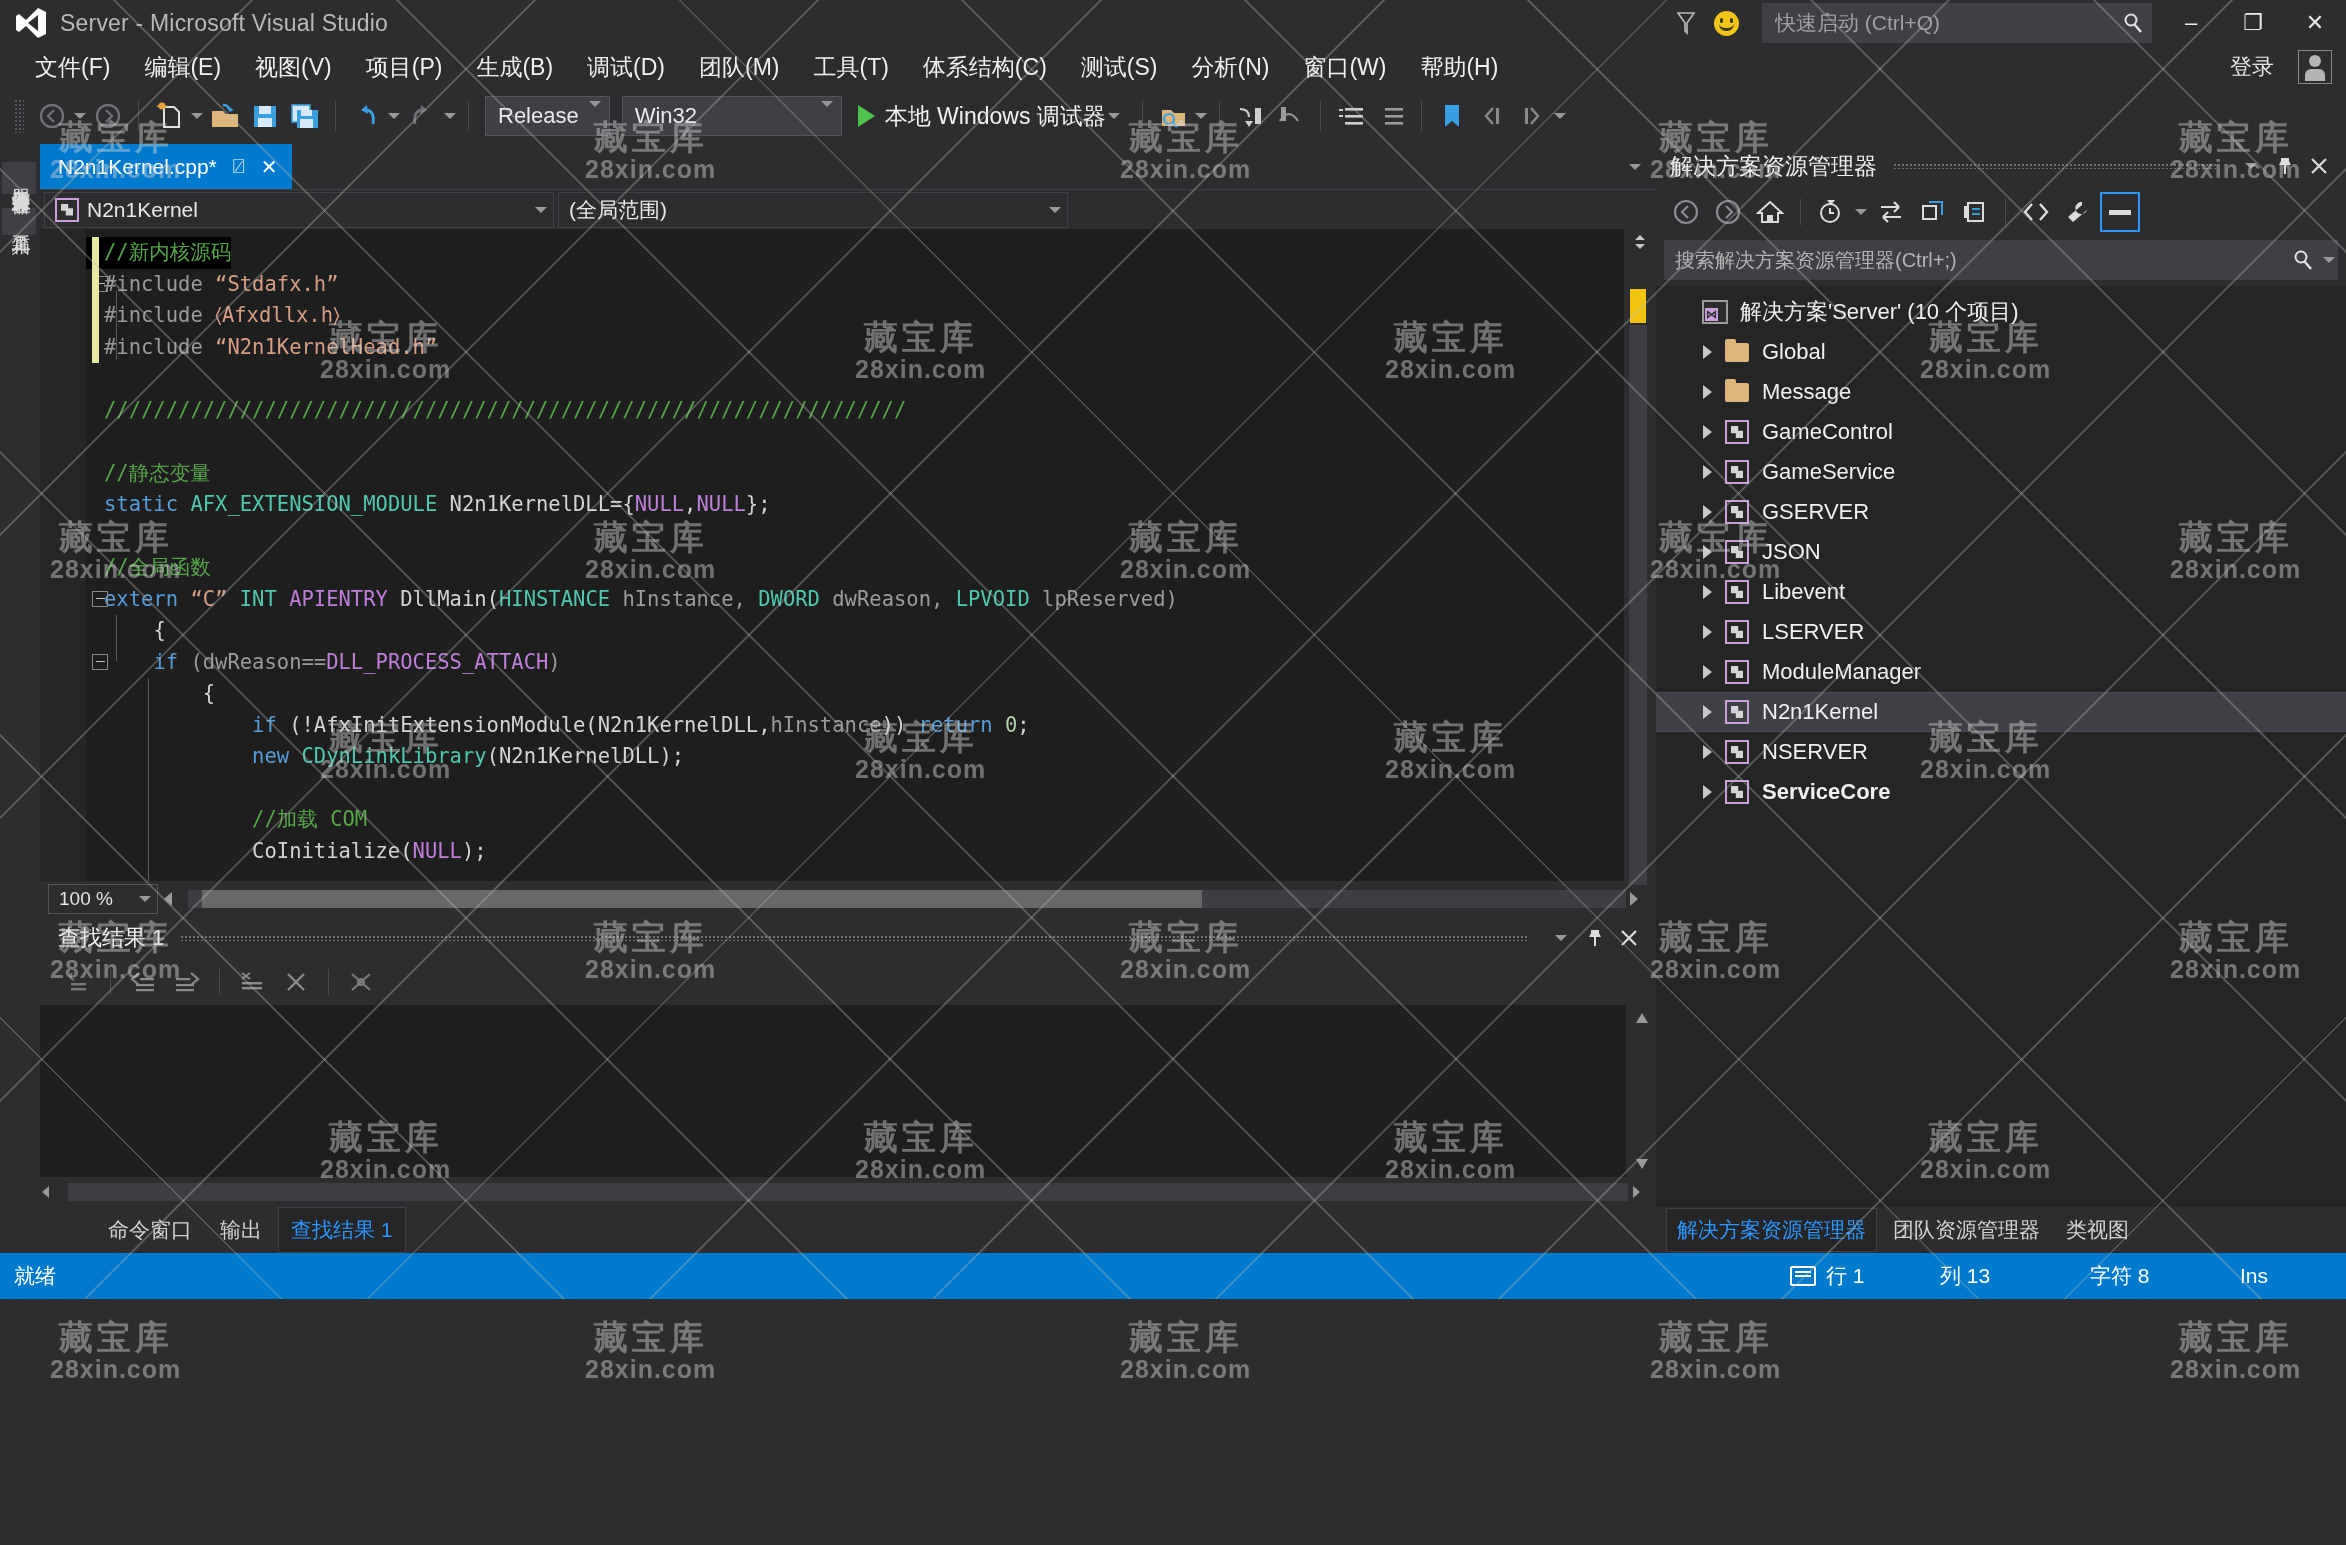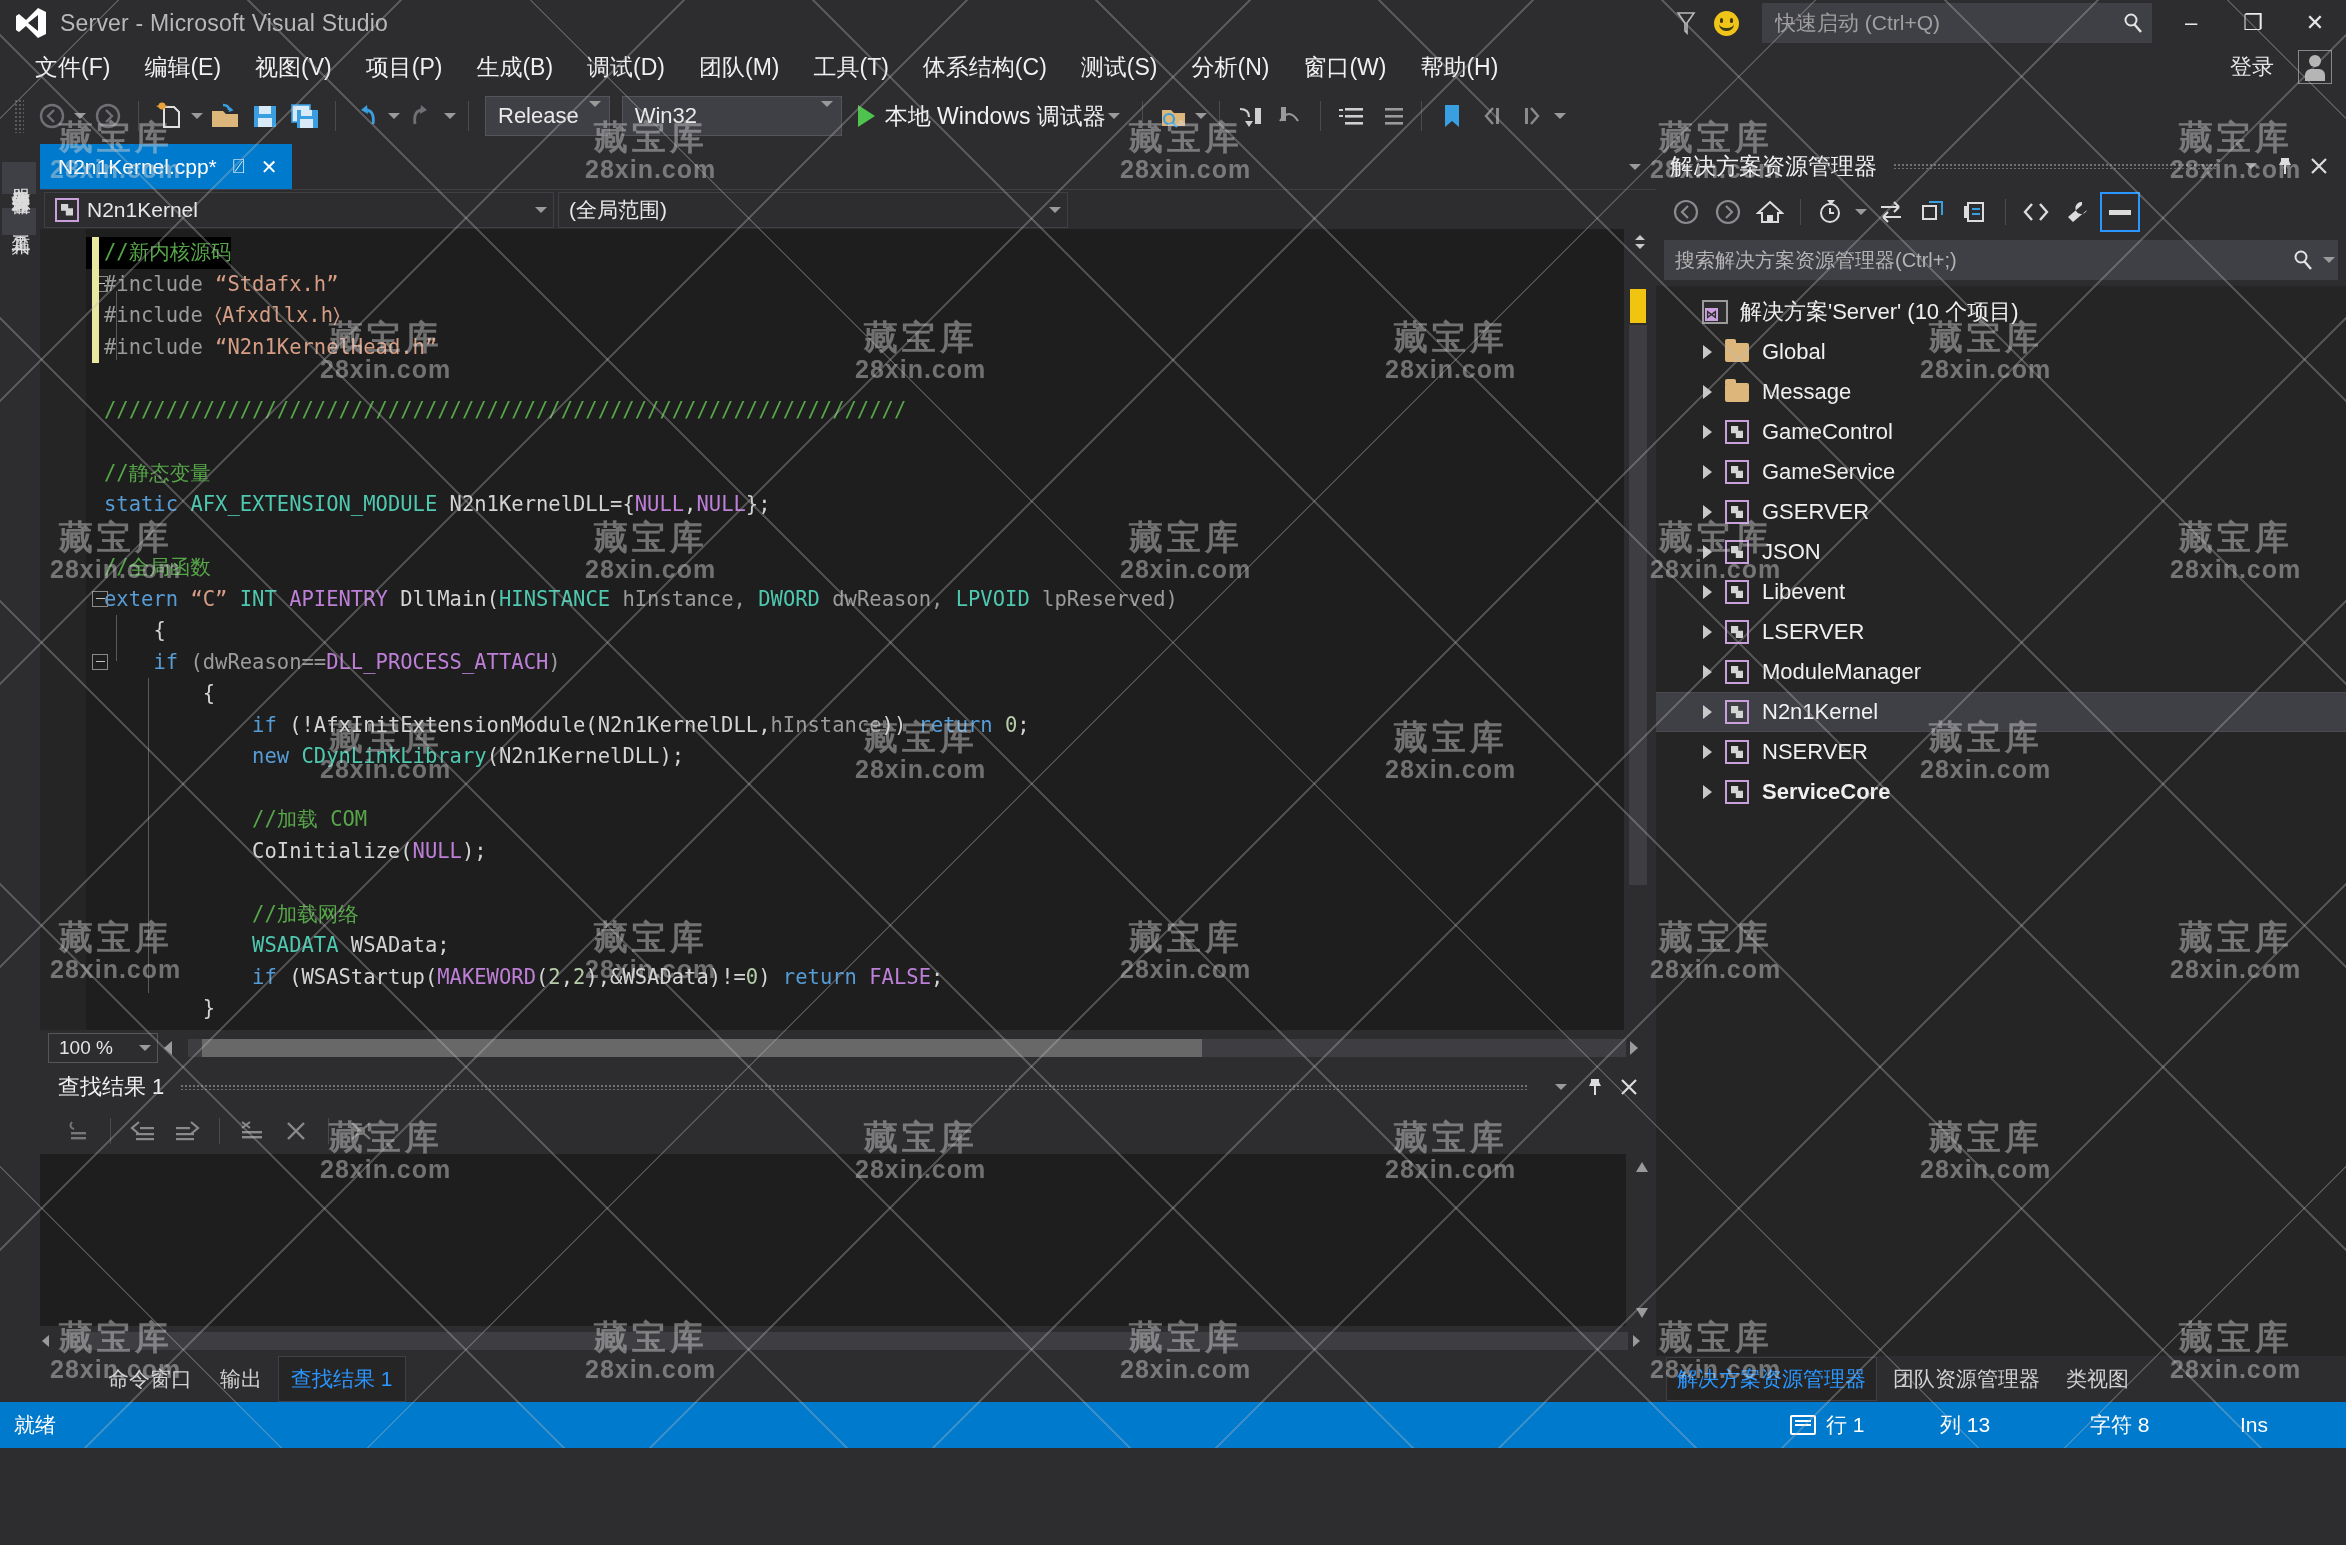--- a/index.html
+++ b/index.html
@@ -4,21 +4,21 @@
 <style>
   * { box-sizing: border-box; margin: 0; padding: 0; }
   html, body {
     width: 2346px; height: 1545px;
     background: #2d2d30;
     font-family: "Liberation Sans", sans-serif;
     overflow: hidden;
     color: #f1f1f1;
   }
   #app {
-    position: relative; width: 2346px; height: 1448px;
+    position: relative; width: 2346px; height: 1299px;
     background: #2d2d30;
     display: flex; flex-direction: column;
   }
 
   
   #watermark {
     position: absolute; inset: 0; z-index: 900; pointer-events: none;
     opacity: 1;
   }
   .wm-grid {

